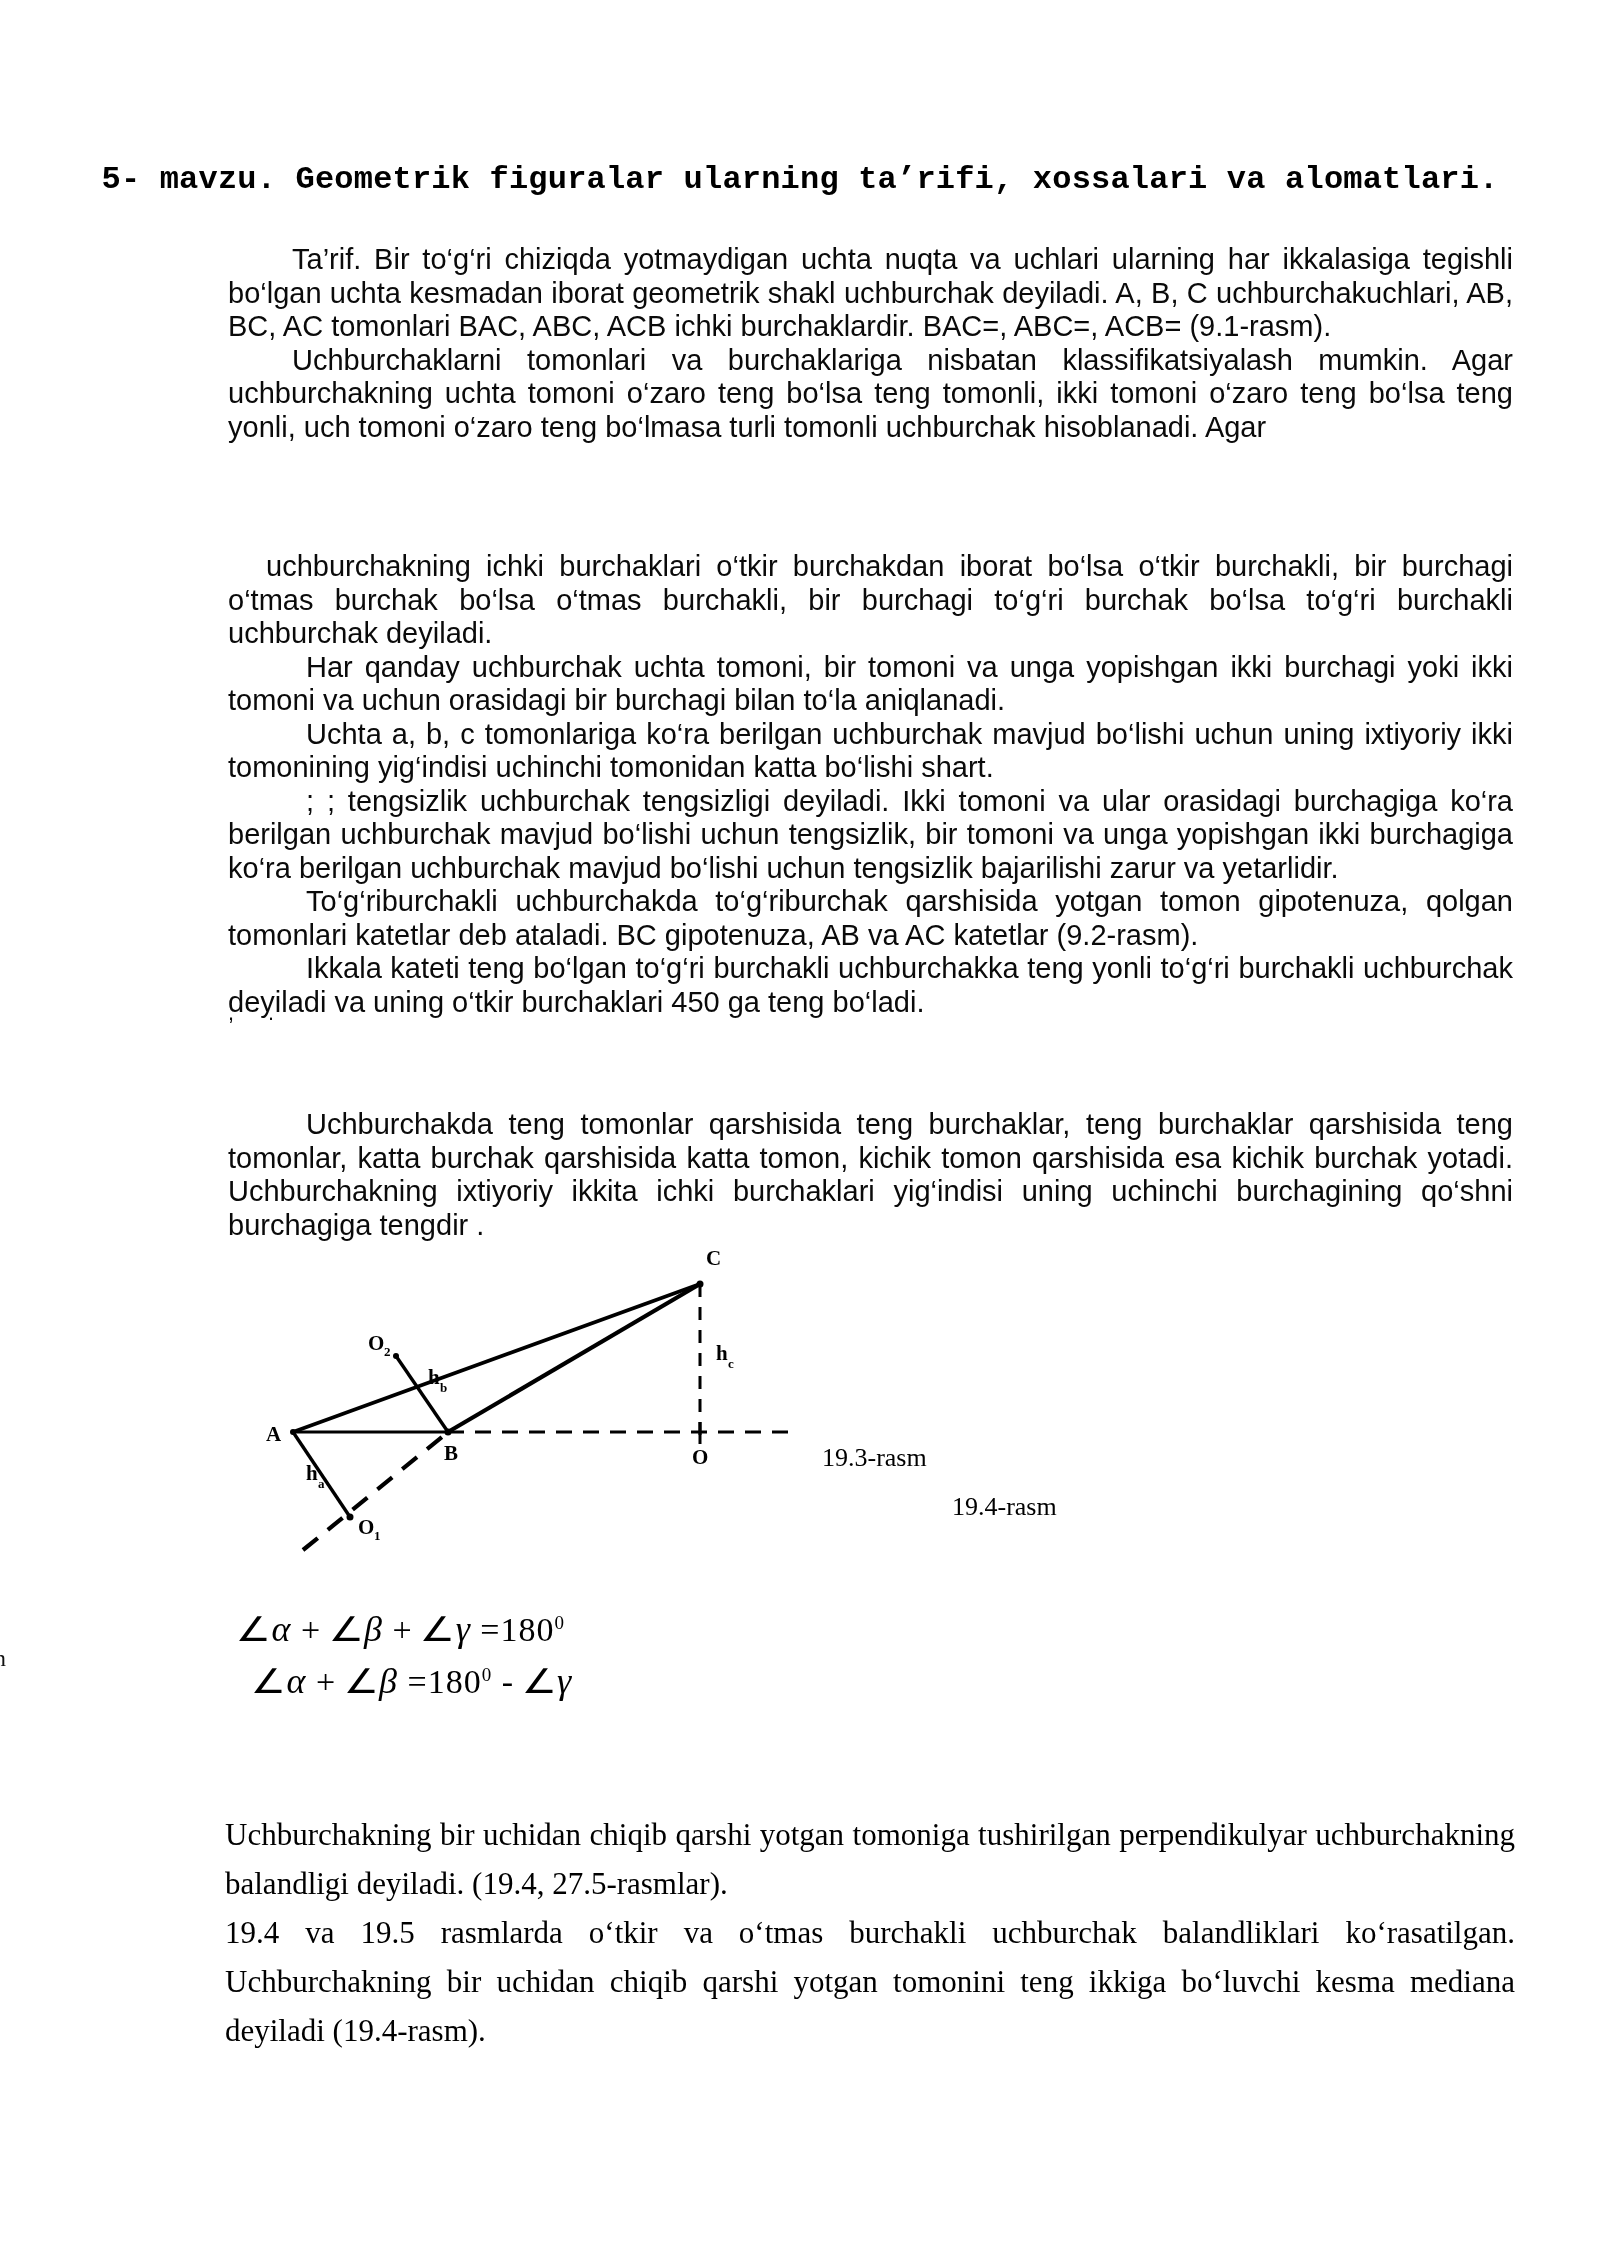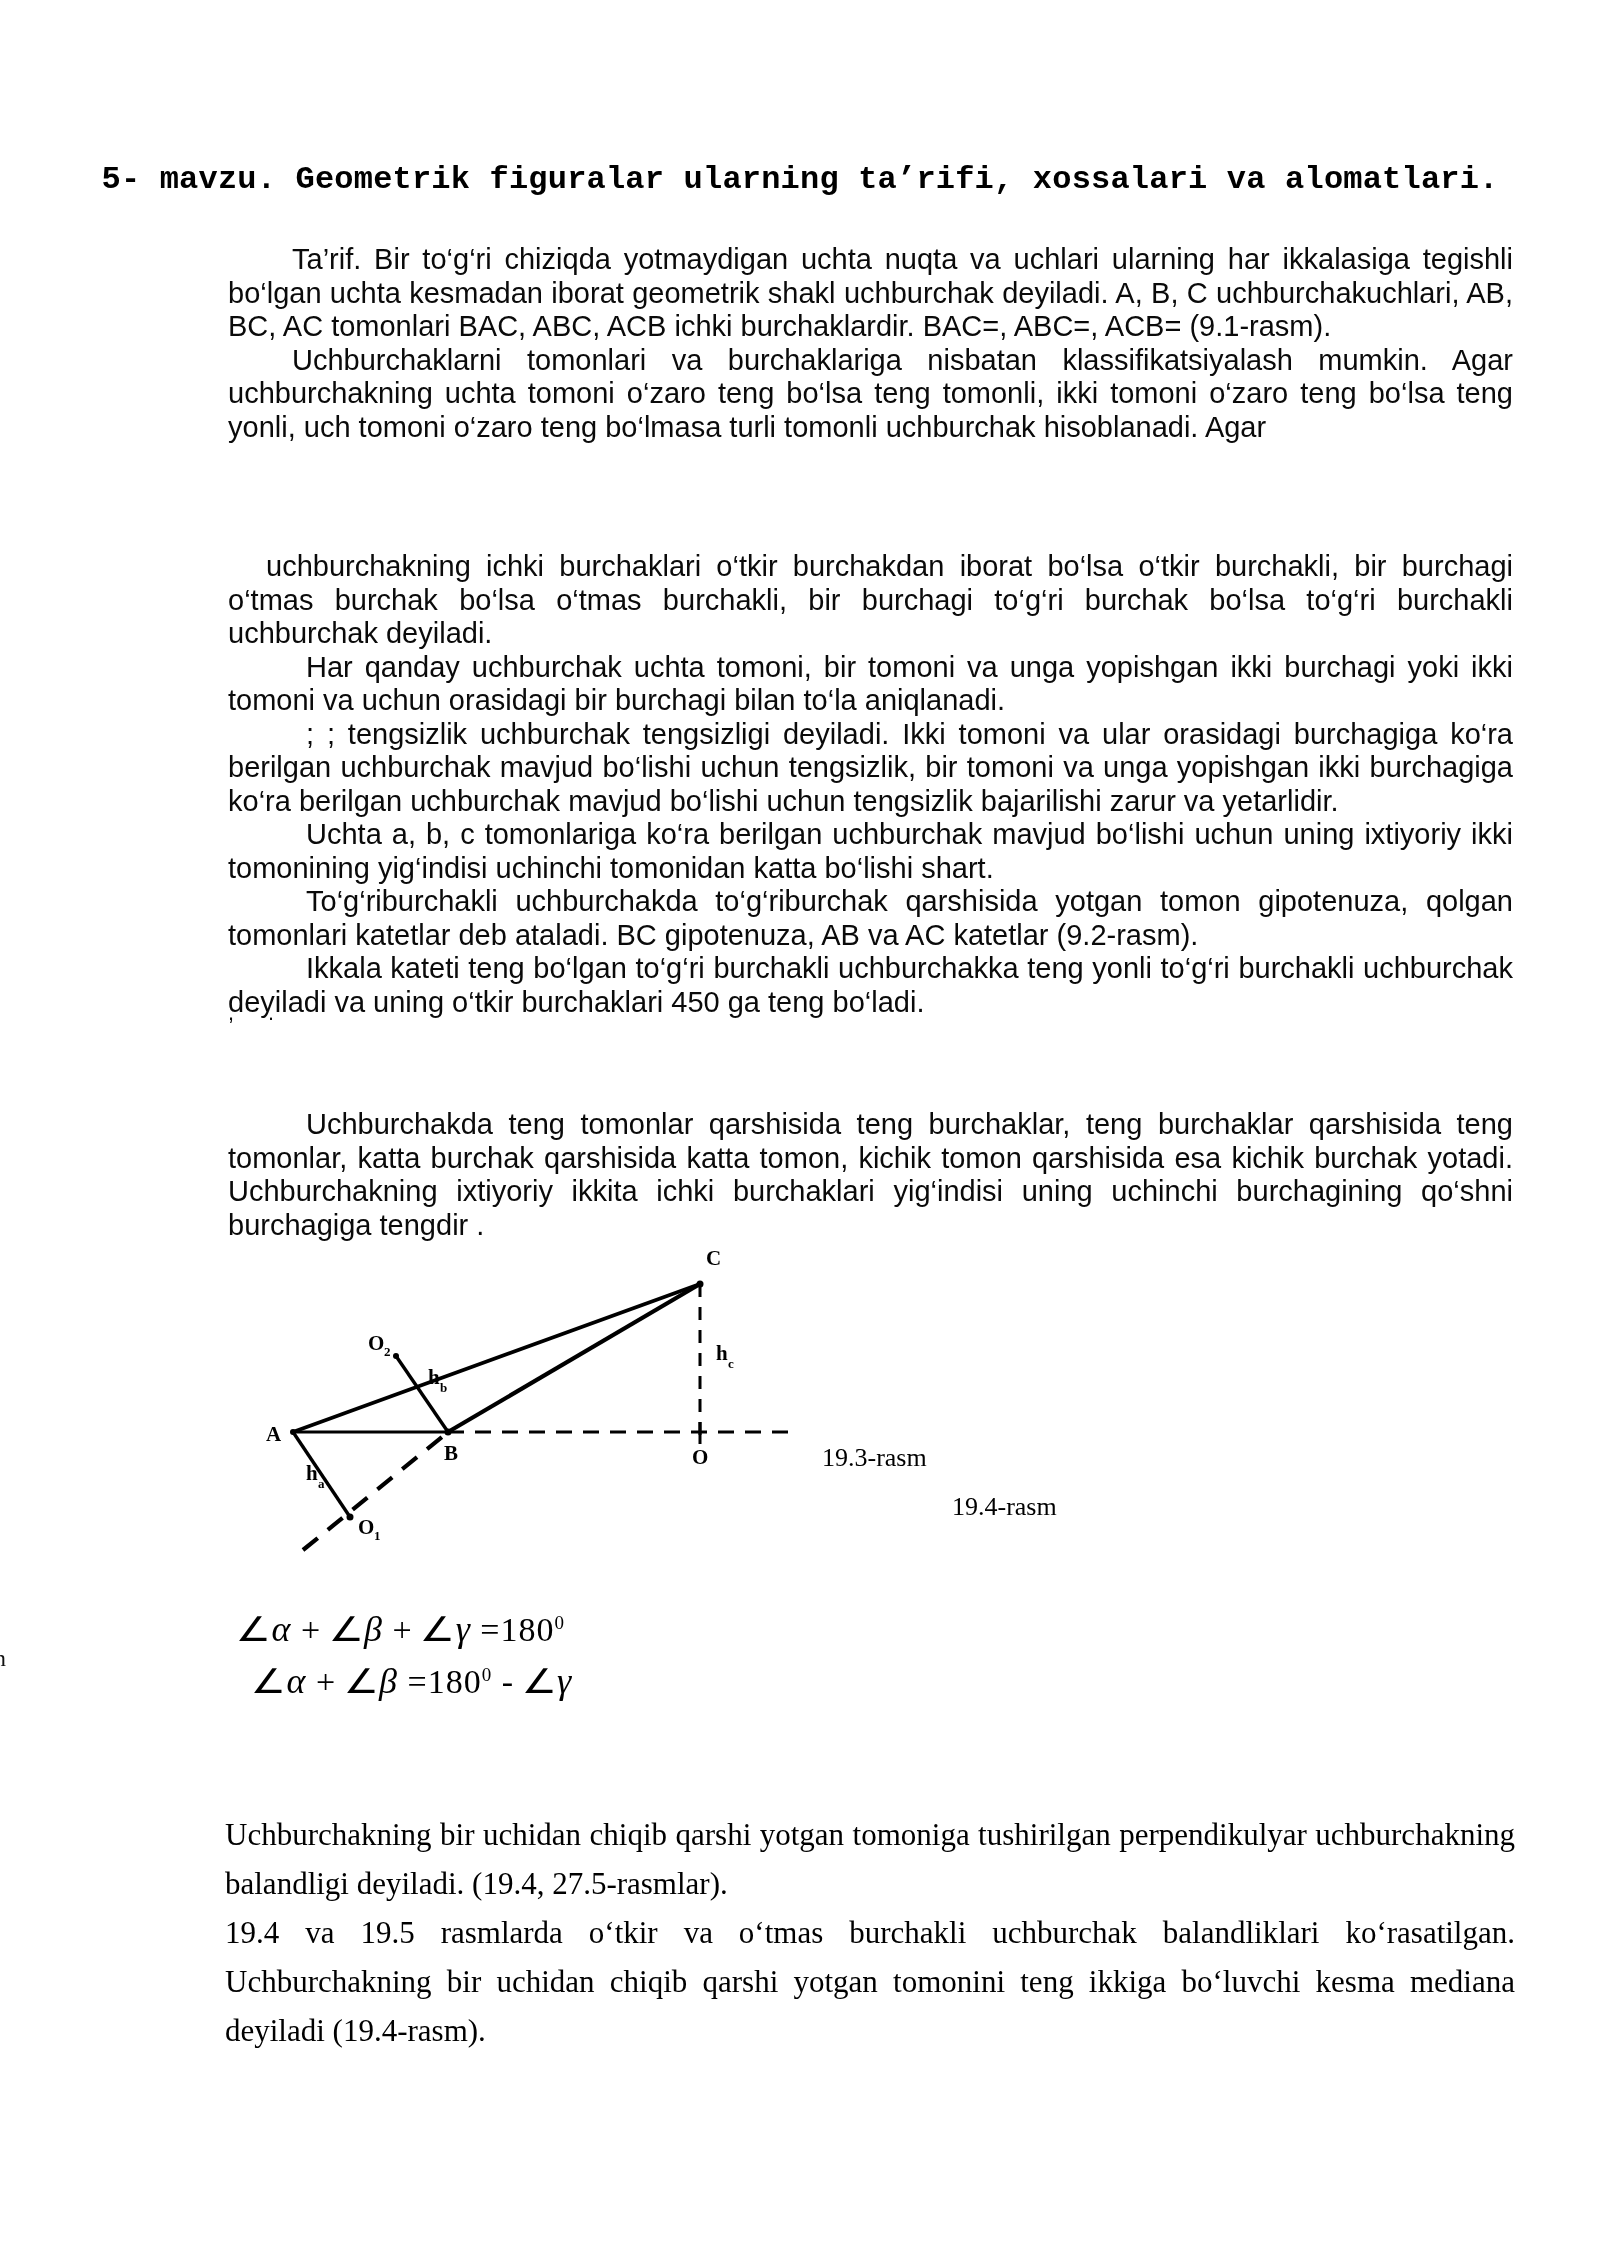--- a/index.html
+++ b/index.html
@@ -171,22 +171,22 @@
   <h1 class="doc-title">5- mavzu. Geometrik  figuralar  ularning  ta’rifi, xossalari  va  alomatlari.</h1>
 
   <div class="body-block" id="block-1">
     <p>Ta’rif. Bir to‘g‘ri chiziqda yotmaydigan uchta nuqta va uchlari ularning har ikkalasiga tegishli bo‘lgan uchta kesmadan iborat geometrik shakl uchburchak deyiladi. A, B, C uchburchakuchlari, AB, BC, AC tomonlari BAC, ABC, ACB ichki burchaklardir. BAC=, ABC=, ACB= (9.1-rasm).</p>
     <p>Uchburchaklarni tomonlari va burchaklariga nisbatan klassifikatsiyalash mumkin. Agar uchburchakning uchta tomoni o‘zaro teng bo‘lsa teng tomonli, ikki tomoni o‘zaro teng bo‘lsa teng  yonli, uch tomoni o‘zaro teng bo‘lmasa turli tomonli uchburchak hisoblanadi. Agar</p>
   </div>
 
   <div class="body-block" id="block-2">
     <p class="indent-small">uchburchakning ichki burchaklari o‘tkir burchakdan iborat bo‘lsa o‘tkir burchakli, bir burchagi o‘tmas burchak bo‘lsa o‘tmas burchakli, bir burchagi to‘g‘ri burchak bo‘lsa to‘g‘ri burchakli uchburchak deyiladi.</p>
     <p class="indent-wide">Har qanday uchburchak uchta tomoni, bir tomoni va unga yopishgan ikki burchagi  yoki ikki tomoni va uchun orasidagi bir burchagi bilan to‘la aniqlanadi.</p>
+    <p class="indent-wide">Uchta a, b, c tomonlariga ko‘ra berilgan uchburchak mavjud bo‘lishi uchun uning ixtiyoriy ikki tomonining yig‘indisi uchinchi tomonidan katta bo‘lishi shart.</p>
     <p class="indent-wide">; ;  tengsizlik uchburchak tengsizligi deyiladi. Ikki tomoni  va ular orasidagi burchagiga ko‘ra berilgan uchburchak mavjud bo‘lishi uchun  tengsizlik, bir tomoni va unga yopishgan ikki burchagiga ko‘ra berilgan uchburchak mavjud bo‘lishi uchun    tengsizlik bajarilishi zarur va yetarlidir.</p>
-    <p class="indent-wide">Uchta a, b, c tomonlariga ko‘ra berilgan uchburchak mavjud bo‘lishi uchun uning ixtiyoriy ikki tomonining yig‘indisi uchinchi tomonidan katta bo‘lishi shart.</p>
     <p class="indent-wide">To‘g‘riburchakli uchburchakda to‘g‘riburchak qarshisida yotgan tomon gipotenuza, qolgan tomonlari katetlar deb ataladi. BC gipotenuza, AB va AC katetlar (9.2-rasm).</p>
     <p class="indent-wide">Ikkala kateti teng bo‘lgan to‘g‘ri burchakli uchburchakka teng yonli to‘g‘ri burchakli uchburchak deyiladi va uning o‘tkir burchaklari 450 ga teng bo‘ladi.</p>
   </div>
 
   <div class="stray-line">, .</div>
 
   <div class="body-block" id="block-3">
     <p class="indent-wide">Uchburchakda teng tomonlar qarshisida teng burchaklar, teng burchaklar qarshisida teng tomonlar, katta burchak qarshisida katta tomon, kichik tomon qarshisida esa kichik burchak yotadi. Uchburchakning ixtiyoriy ikkita ichki burchaklari yig‘indisi uning uchinchi burchagining qo‘shni burchagiga tengdir .</p>
   </div>
 

